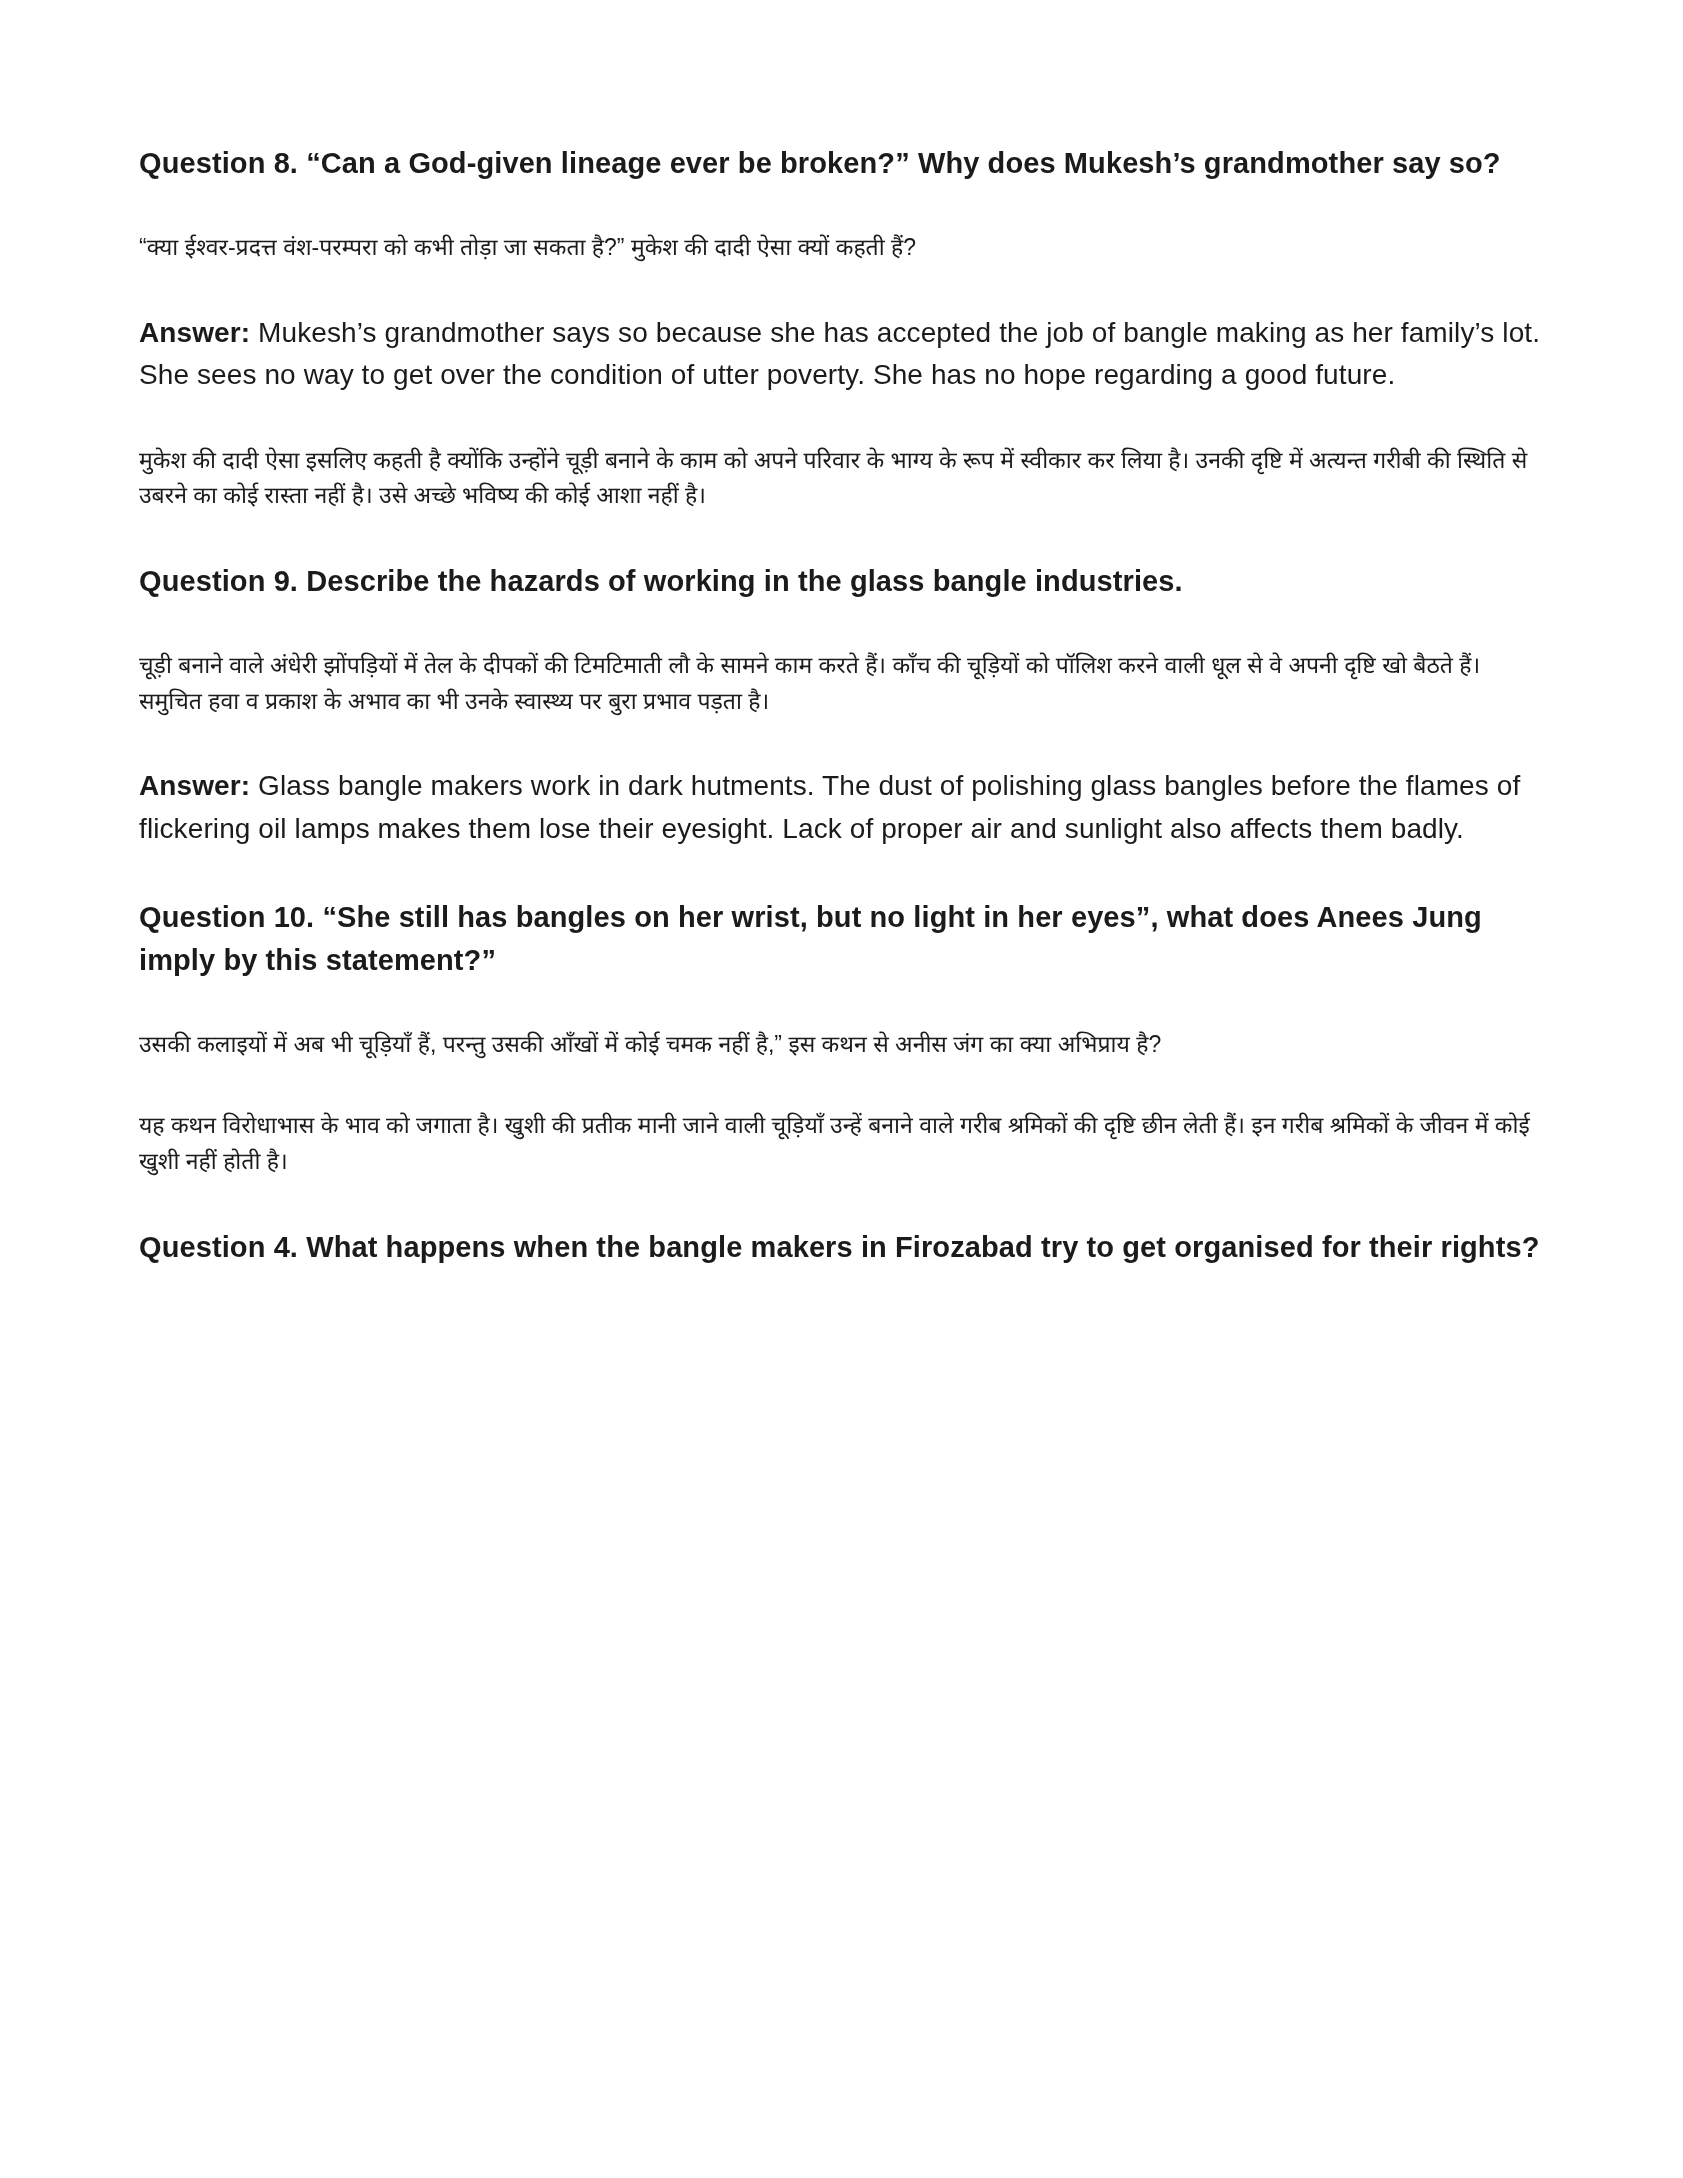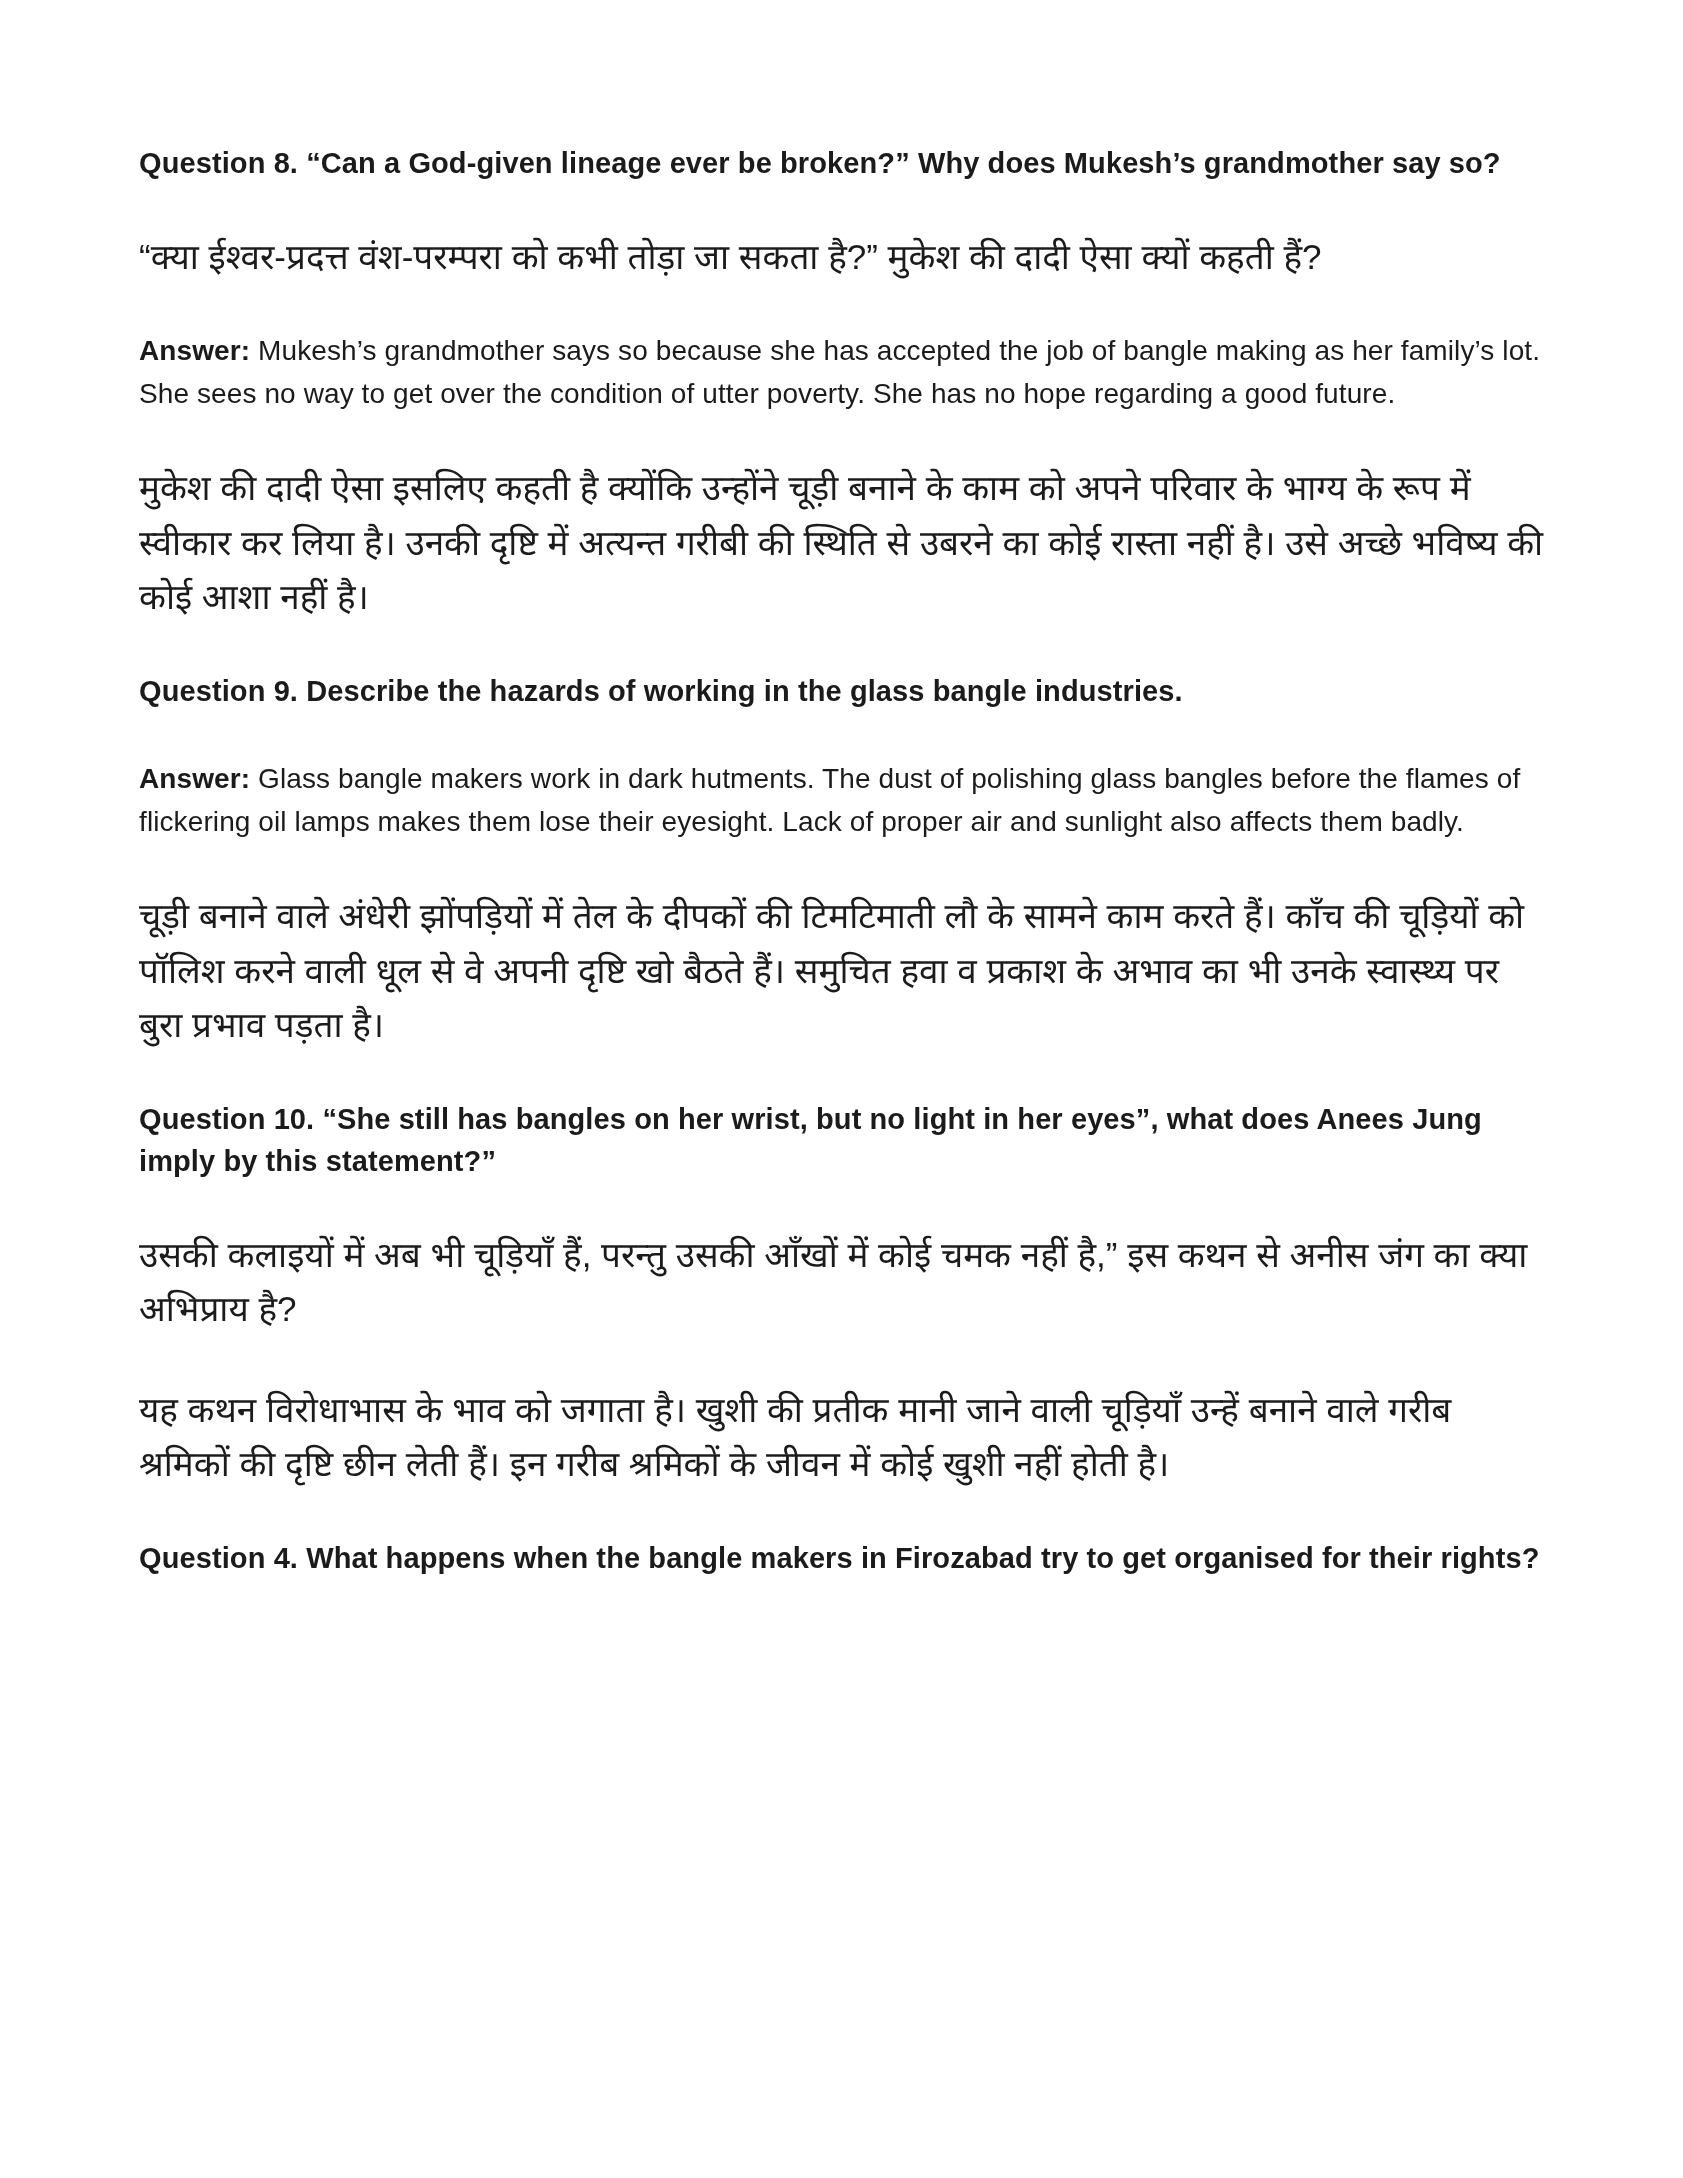--- a/index.html
+++ b/index.html
@@ -34,43 +34,43 @@
   .en-body {
     font-size: 28px;
     line-height: 1.52;
     letter-spacing: 0.1px;
   }
   .en-body .answer-label {
     font-weight: 700;
     text-align: right;
   }
   .hindi {
-    font-size: 35px;
+    font-size: 23px;
     line-height: 1.55;
   }
 </style>
 </head>
 <body>
 
 <div class="page">
 
   <p class="block question">Question 8. “Can a God-given lineage ever be broken?” Why does Mukesh’s grandmother say so?</p>
 
   <p class="block hindi">“क्या ईश्वर-प्रदत्त वंश-परम्परा को कभी तोड़ा जा सकता है?” मुकेश की दादी ऐसा क्यों कहती हैं?</p>
 
   <p class="block en-body"><span class="answer-label">Answer:</span><span> Mukesh’s grandmother says so because she has accepted the job of bangle making as her family’s lot. She sees no way to get over the condition of utter poverty. She has no hope regarding a good future.</span></p>
 
   <p class="block hindi">मुकेश की दादी ऐसा इसलिए कहती है क्योंकि उन्होंने चूड़ी बनाने के काम को अपने परिवार के भाग्य के रूप में स्वीकार कर लिया है। उनकी दृष्टि में अत्यन्त गरीबी की स्थिति से उबरने का कोई रास्ता नहीं है। उसे अच्छे भविष्य की कोई आशा नहीं है।</p>
 
   <p class="block question">Question 9. Describe the hazards of working in the glass bangle industries.</p>
 
 
+  <p class="block hindi">चूड़ी बनाने वाले अंधेरी झोंपड़ियों में तेल के दीपकों की टिमटिमाती लौ के सामने काम करते हैं। काँच की चूड़ियों को पॉलिश करने वाली धूल से वे अपनी दृष्टि खो बैठते हैं। समुचित हवा व प्रकाश के अभाव का भी उनके स्वास्थ्य पर बुरा प्रभाव पड़ता है।</p>
+
   <p class="block en-body"><span class="answer-label">Answer:</span><span> Glass bangle makers work in dark hutments. The dust of polishing glass bangles before the flames of flickering oil lamps makes them lose their eyesight. Lack of proper air and sunlight also affects them badly.</span></p>
-
-  <p class="block hindi">चूड़ी बनाने वाले अंधेरी झोंपड़ियों में तेल के दीपकों की टिमटिमाती लौ के सामने काम करते हैं। काँच की चूड़ियों को पॉलिश करने वाली धूल से वे अपनी दृष्टि खो बैठते हैं। समुचित हवा व प्रकाश के अभाव का भी उनके स्वास्थ्य पर बुरा प्रभाव पड़ता है।</p>
 
   <p class="block question">Question 10. “She still has bangles on her wrist, but no light in her eyes”, what does Anees Jung imply by this statement?”</p>
 
   <p class="block hindi">उसकी कलाइयों में अब भी चूड़ियाँ हैं, परन्तु उसकी आँखों में कोई चमक नहीं है,” इस कथन से अनीस जंग का क्या अभिप्राय है?</p>
 
 
   <p class="block hindi">यह कथन विरोधाभास के भाव को जगाता है। खुशी की प्रतीक मानी जाने वाली चूड़ियाँ उन्हें बनाने वाले गरीब श्रमिकों की दृष्टि छीन लेती हैं। इन गरीब श्रमिकों के जीवन में कोई खुशी नहीं होती है।</p>
 
   <p class="block question">Question 4. What happens when the bangle makers in Firozabad try to get organised for their rights?</p>
 

